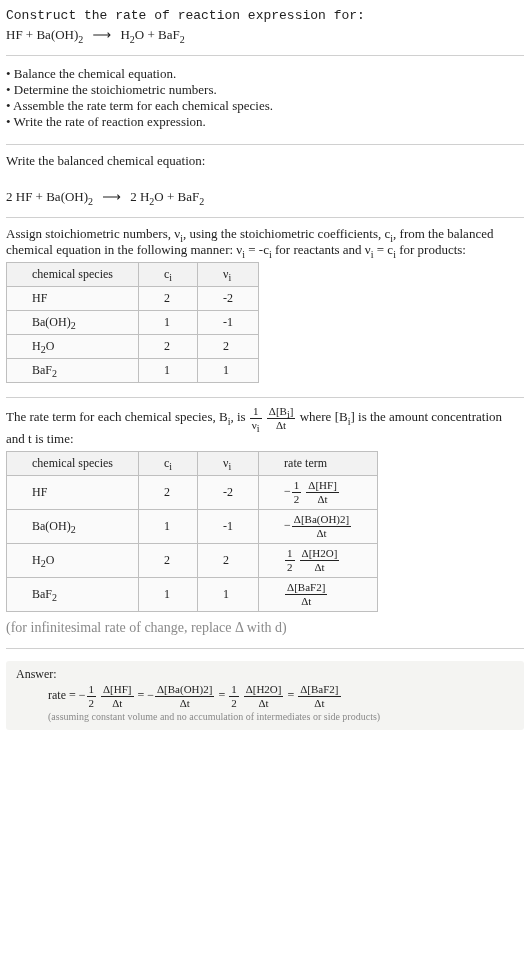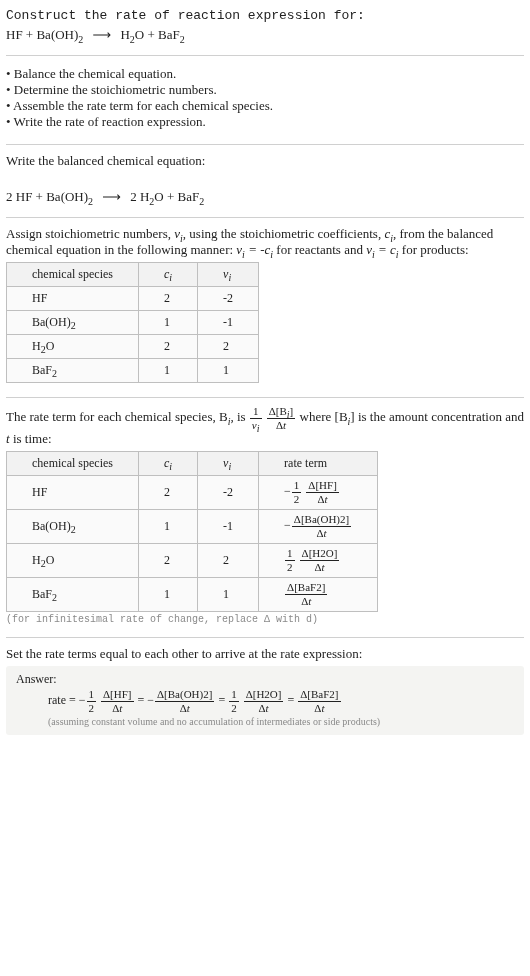--- a/index.html
+++ b/index.html
@@ -23,24 +23,23 @@
   }
   table.stoich td, table.stoich th {
     border: 1px solid #bfbfbf;
     padding: 4px 25px;
     text-align: left;
     font-weight: normal;
     background: #fafafa;
   }
   table.stoich th { background: #f2f2f2; }
   .caption {
-    font-size: 10px;
+    font-size: 14px;
     color: #8a8a8a;
-    margin-top: 2px;
-    font-family: Liberation Mono, monospace;
+    margin-top: 8px;
   }
   .answer-box {
     background: #f4f4f2;
     border-radius: 3px;
     padding: 6px 10px 8px 10px;
     margin-top: 4px;
     font-size: 12px;
   }
   .answer-box .hdr { margin-bottom: 2px; }
   .answer-eq { padding-left: 32px; }
@@ -53,21 +52,21 @@
   .frac {
     display: inline-block;
     text-align: center;
     vertical-align: middle;
     font-size: 11px;
     line-height: 1;
     margin: 0 1px;
   }
   .frac .num { display:block; border-bottom:1px solid #222; padding:0 2px 1px 2px;}
   .frac .den { display:block; padding:1px 2px 0 2px;}
-  .it { font-style: italic; }
+  .it { }
   .arrow { padding: 0 6px; }
   .bullet-list { margin:2px 0; padding:0; list-style:none;}
   .bullet-list li::before { content:"• "; }
 </style>
 </head>
 <body>
 
 <div class="section">
   <div class="prompt-line">Construct the rate of reaction expression for:</div>
   <div>
@@ -182,21 +181,20 @@
           <td><span class="frac"><span class="num">Δ[BaF2]</span><span class="den">Δ<span class="it">t</span></span></span></td>
         </tr>
       </tbody>
   </table>
   <div class="caption">(for infinitesimal rate of change, replace Δ with d)</div>
 </div>
 
 <div class="divider"></div>
 
 <div class="section">
-  <div>Set the rate terms equal to each other to arrive at the rate expression:</div>
   <div class="answer-box">
     <div class="hdr">Answer:</div>
     <div class="answer-eq">
       <span>rate = </span>
       −<span class="frac"><span class="num">1</span><span class="den">2</span></span>
       <span class="frac"><span class="num">Δ[HF]</span><span class="den">Δ<span class="it">t</span></span></span>
       = −<span class="frac"><span class="num">Δ[Ba(OH)2]</span><span class="den">Δ<span class="it">t</span></span></span>
       = <span class="frac"><span class="num">1</span><span class="den">2</span></span>
       <span class="frac"><span class="num">Δ[H2O]</span><span class="den">Δ<span class="it">t</span></span></span>
       = <span class="frac"><span class="num">Δ[BaF2]</span><span class="den">Δ<span class="it">t</span></span></span>

